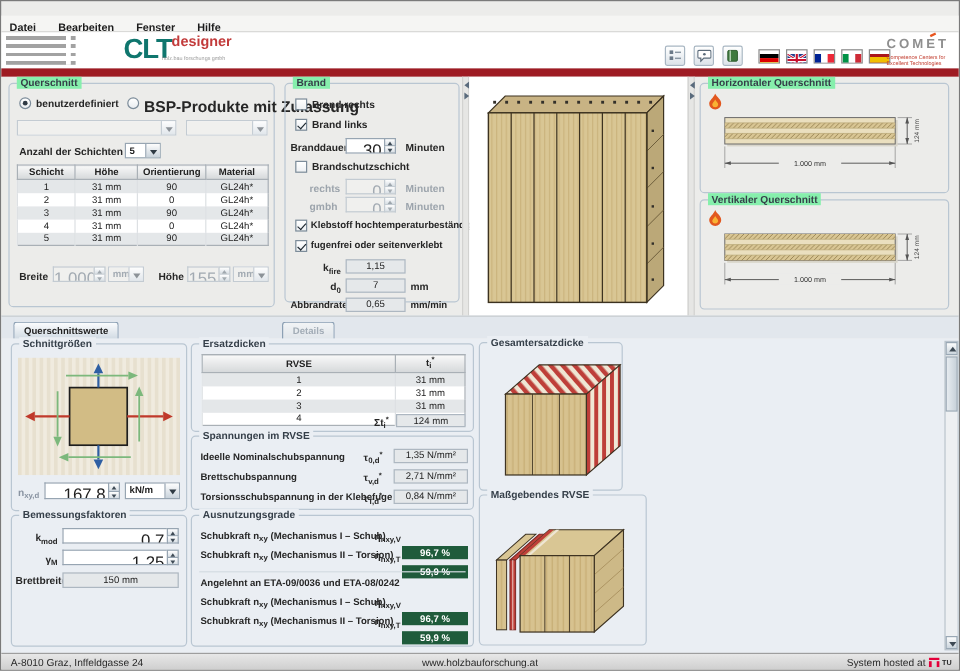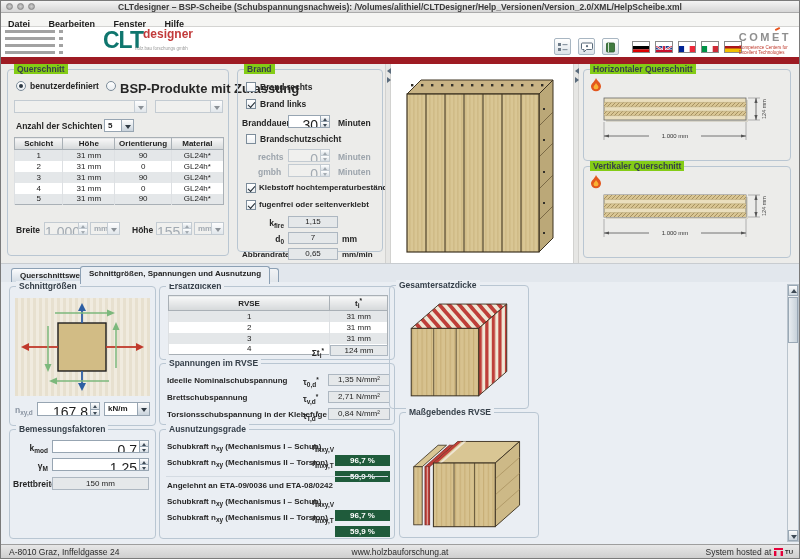--- a/index.html
+++ b/index.html
@@ -29,21 +29,21 @@
   .comet .sub { font-size:4.5px; line-height:5px; color:#C0392B; margin-top:2px; }
   .redbar { position:absolute; top:56px; left:0; right:0; height:7px; background:#9E1B23; }
 
   
   .upper { position:absolute; top:63px; left:0; right:0; height:199px; background:#ECECEA; }
   .lower { position:absolute; top:281px; left:0; right:0; height:264px; background:#EAEEF3; }
   .tabbar { position:absolute; top:262px; left:0; right:0; height:19px; background:#E2E7ED; border-top:1px solid #C8CCD0; }
 
   .group { position:absolute; border:1px solid #B9C6D2; border-radius:4px; }
   .gtitle { position:absolute; top:-6px; left:6px; padding:0 3px; font-size:8.5px; font-weight:bold; color:#353F49; white-space:nowrap; }
-  .upper .gtitle { background:#84cc16; }
+  .upper .gtitle { background:#86efac; }
   .lower .gtitle { background:#EAEEF3; }
 
   .lbl { position:absolute; font-size:8.5px; font-weight:bold; color:#262626; white-space:nowrap; }
   .lbl.sm { font-size:8px; }
   .lbl.gray { color:#9CA4AC; }
   .lbl.r { text-align:right; }
   sub { font-size:6.5px; vertical-align:-2px; }
   sup { font-size:6.5px; vertical-align:3px; }
 
   .radio { position:absolute; width:10px; height:10px; border-radius:50%; border:1px solid #7C8C9A; background:linear-gradient(#FFF,#E9EDF0); }
@@ -107,26 +107,20 @@
   .statusbar .l { position:absolute; left:8px; top:2px; }
   .statusbar .c { position:absolute; left:0; right:0; top:2px; text-align:center; }
   .statusbar .r { position:absolute; right:6px; top:2px; }
   .statusbar .tu { font-size:6px; font-weight:bold; vertical-align:1px; }
 </style>
 </head>
 <body>
 
 <div class="window">
 
-  <div class="titlebar">
-    <span class="light" style="left:5px"></span>
-    <span class="light" style="left:16px"></span>
-    <span class="light" style="left:27px"></span>
-    <div class="title">CLTdesigner – BSP-Scheibe (Schubspannungsnachweis): /Volumes/alithiel/CLTDesigner/Help_Versionen/Version_2.0/XML/HelpScheibe.xml</div>
-  </div>
 
   <div class="menubar">
     <span>Datei</span>
     <span>Bearbeiten</span>
     <span>Fenster</span>
     <span>Hilfe</span>
   </div>
 
   <div class="banner">
     <div class="logobars"></div>
@@ -474,21 +468,20 @@
       </svg>
     </div>
   </div>
 
   <div class="hsplit-handle">
       <i class="u"></i>
       <i class="d"></i>
     </div>
   <div class="tabbar">
     <span class="tab" style="left:10px">Querschnittswerte</span>
-    <span class="tab active" style="left:79px">Schnittgrößen, Spannungen und Ausnutzung</span>
     <span class="tab disabled" style="left:234px">Details</span>
   </div>
 
   <div class="lower">
 
     <div class="group" style="left:8px;top:4px;width:147px;height:140px">
       <span class="gtitle">Schnittgrößen</span>
       <svg style="position:absolute;left:5px;top:11px" width="135" height="98" viewBox="0 0 135 98">
         <defs>
           <pattern id="pin" width="6" height="8" patternUnits="userSpaceOnUse">
@@ -612,21 +605,21 @@
 
       <span class="lbl sm" style="left:7px;top:67px"><span>Schubkraft n</span><sub>xy</sub><span> (Mechanismus I – Schub)</span></span>
       <span class="lbl" style="left:152px;top:67px"><span>η</span><sub>nxy,V</sub></span>
       <span class="badge" style="left:175px;top:66px;width:55px;height:11px;line-height:11px">96,7 %</span>
 
       <span class="lbl sm" style="left:7px;top:83px"><span>Schubkraft n</span><sub>xy</sub><span> (Mechanismus II – Torsion)</span></span>
       <span class="lbl" style="left:152px;top:83px"><span>η</span><sub>nxy,T</sub></span>
       <span class="badge" style="left:175px;top:82px;width:55px;height:11px;line-height:11px">59,9 %</span>
     </div>
 
-    <div class="group" style="left:388px;top:3px;width:140px;height:124px">
+    <div class="group" style="left:398px;top:3px;width:120px;height:124px">
       <span class="gtitle">Gesamtersatzdicke</span>
       <svg style="position:absolute;left:10px;top:10px" width="118" height="106" viewBox="0 0 126 112">
         <defs>
           <pattern id="grain2" width="5" height="10" patternUnits="userSpaceOnUse">
             <rect width="5" height="10" fill="#D7C28F"></rect>
               <rect x="3" width="1.2" height="10" fill="#C8AF77"></rect>
           </pattern>
           <pattern id="redDiag" width="8" height="8" patternUnits="userSpaceOnUse" patternTransform="rotate(-41)">
             <rect width="8" height="8" fill="#EFE6D4"></rect>
               <rect width="4" height="8" fill="#BE3F39"></rect>

